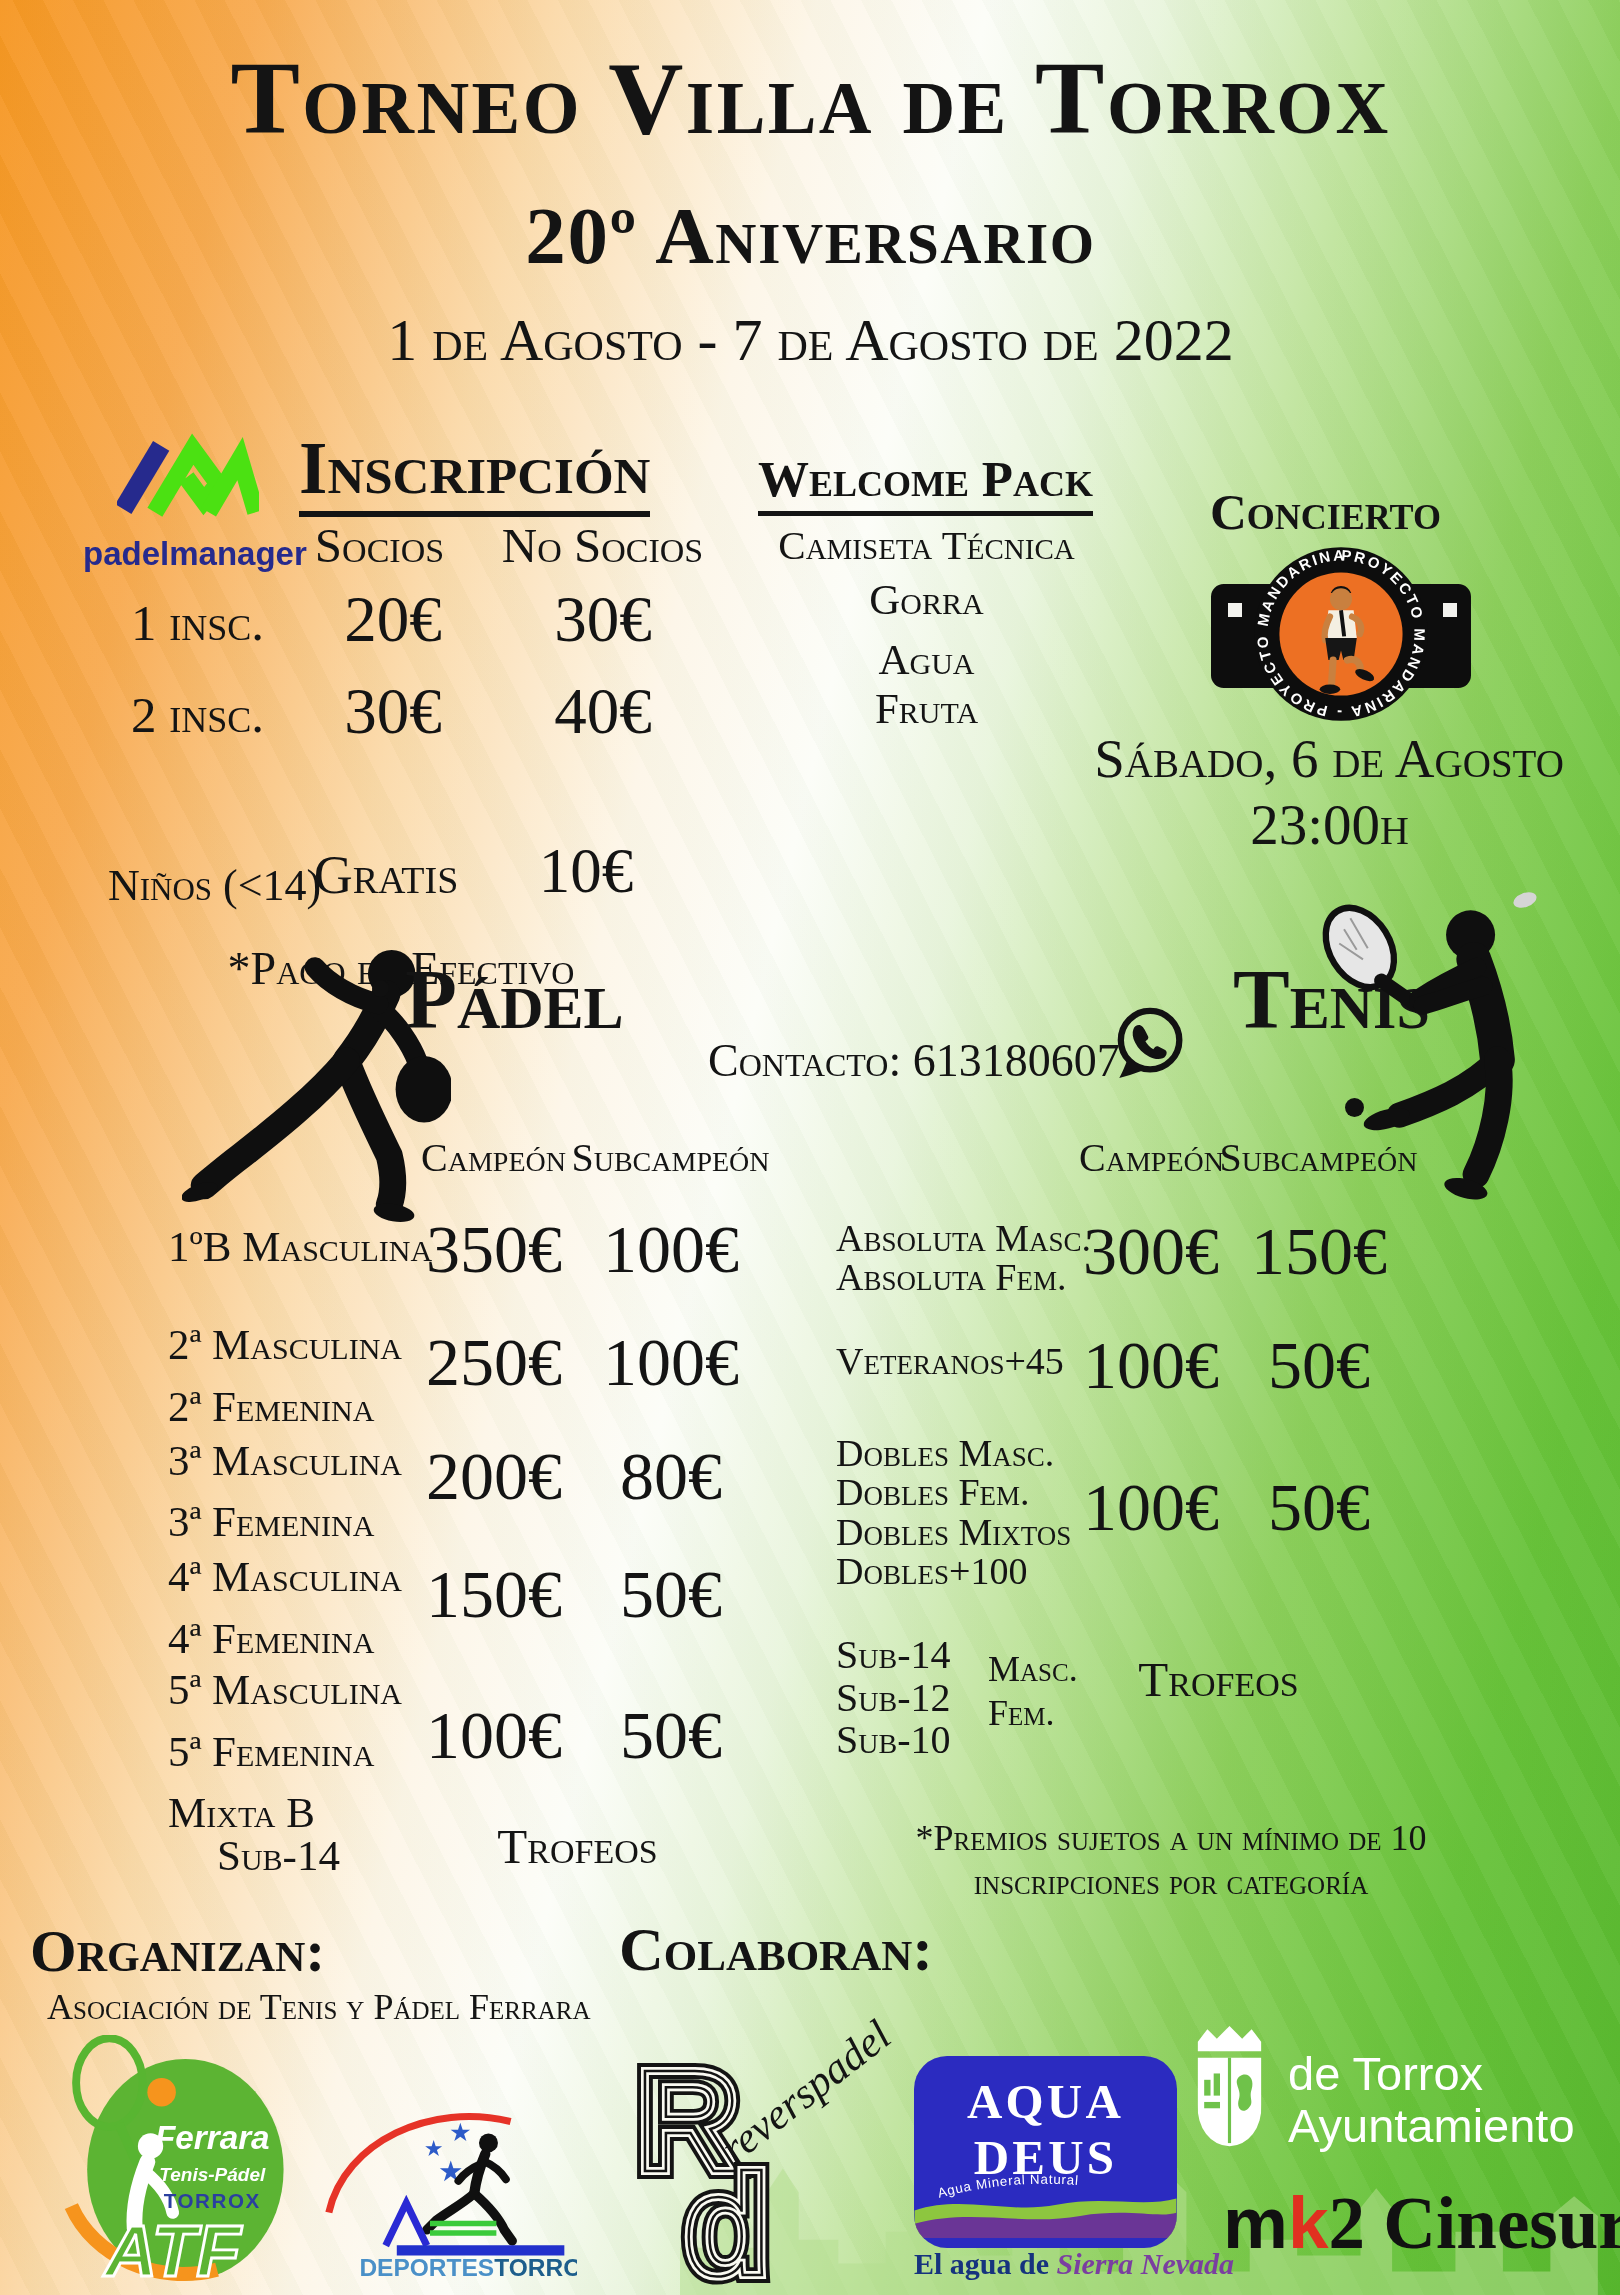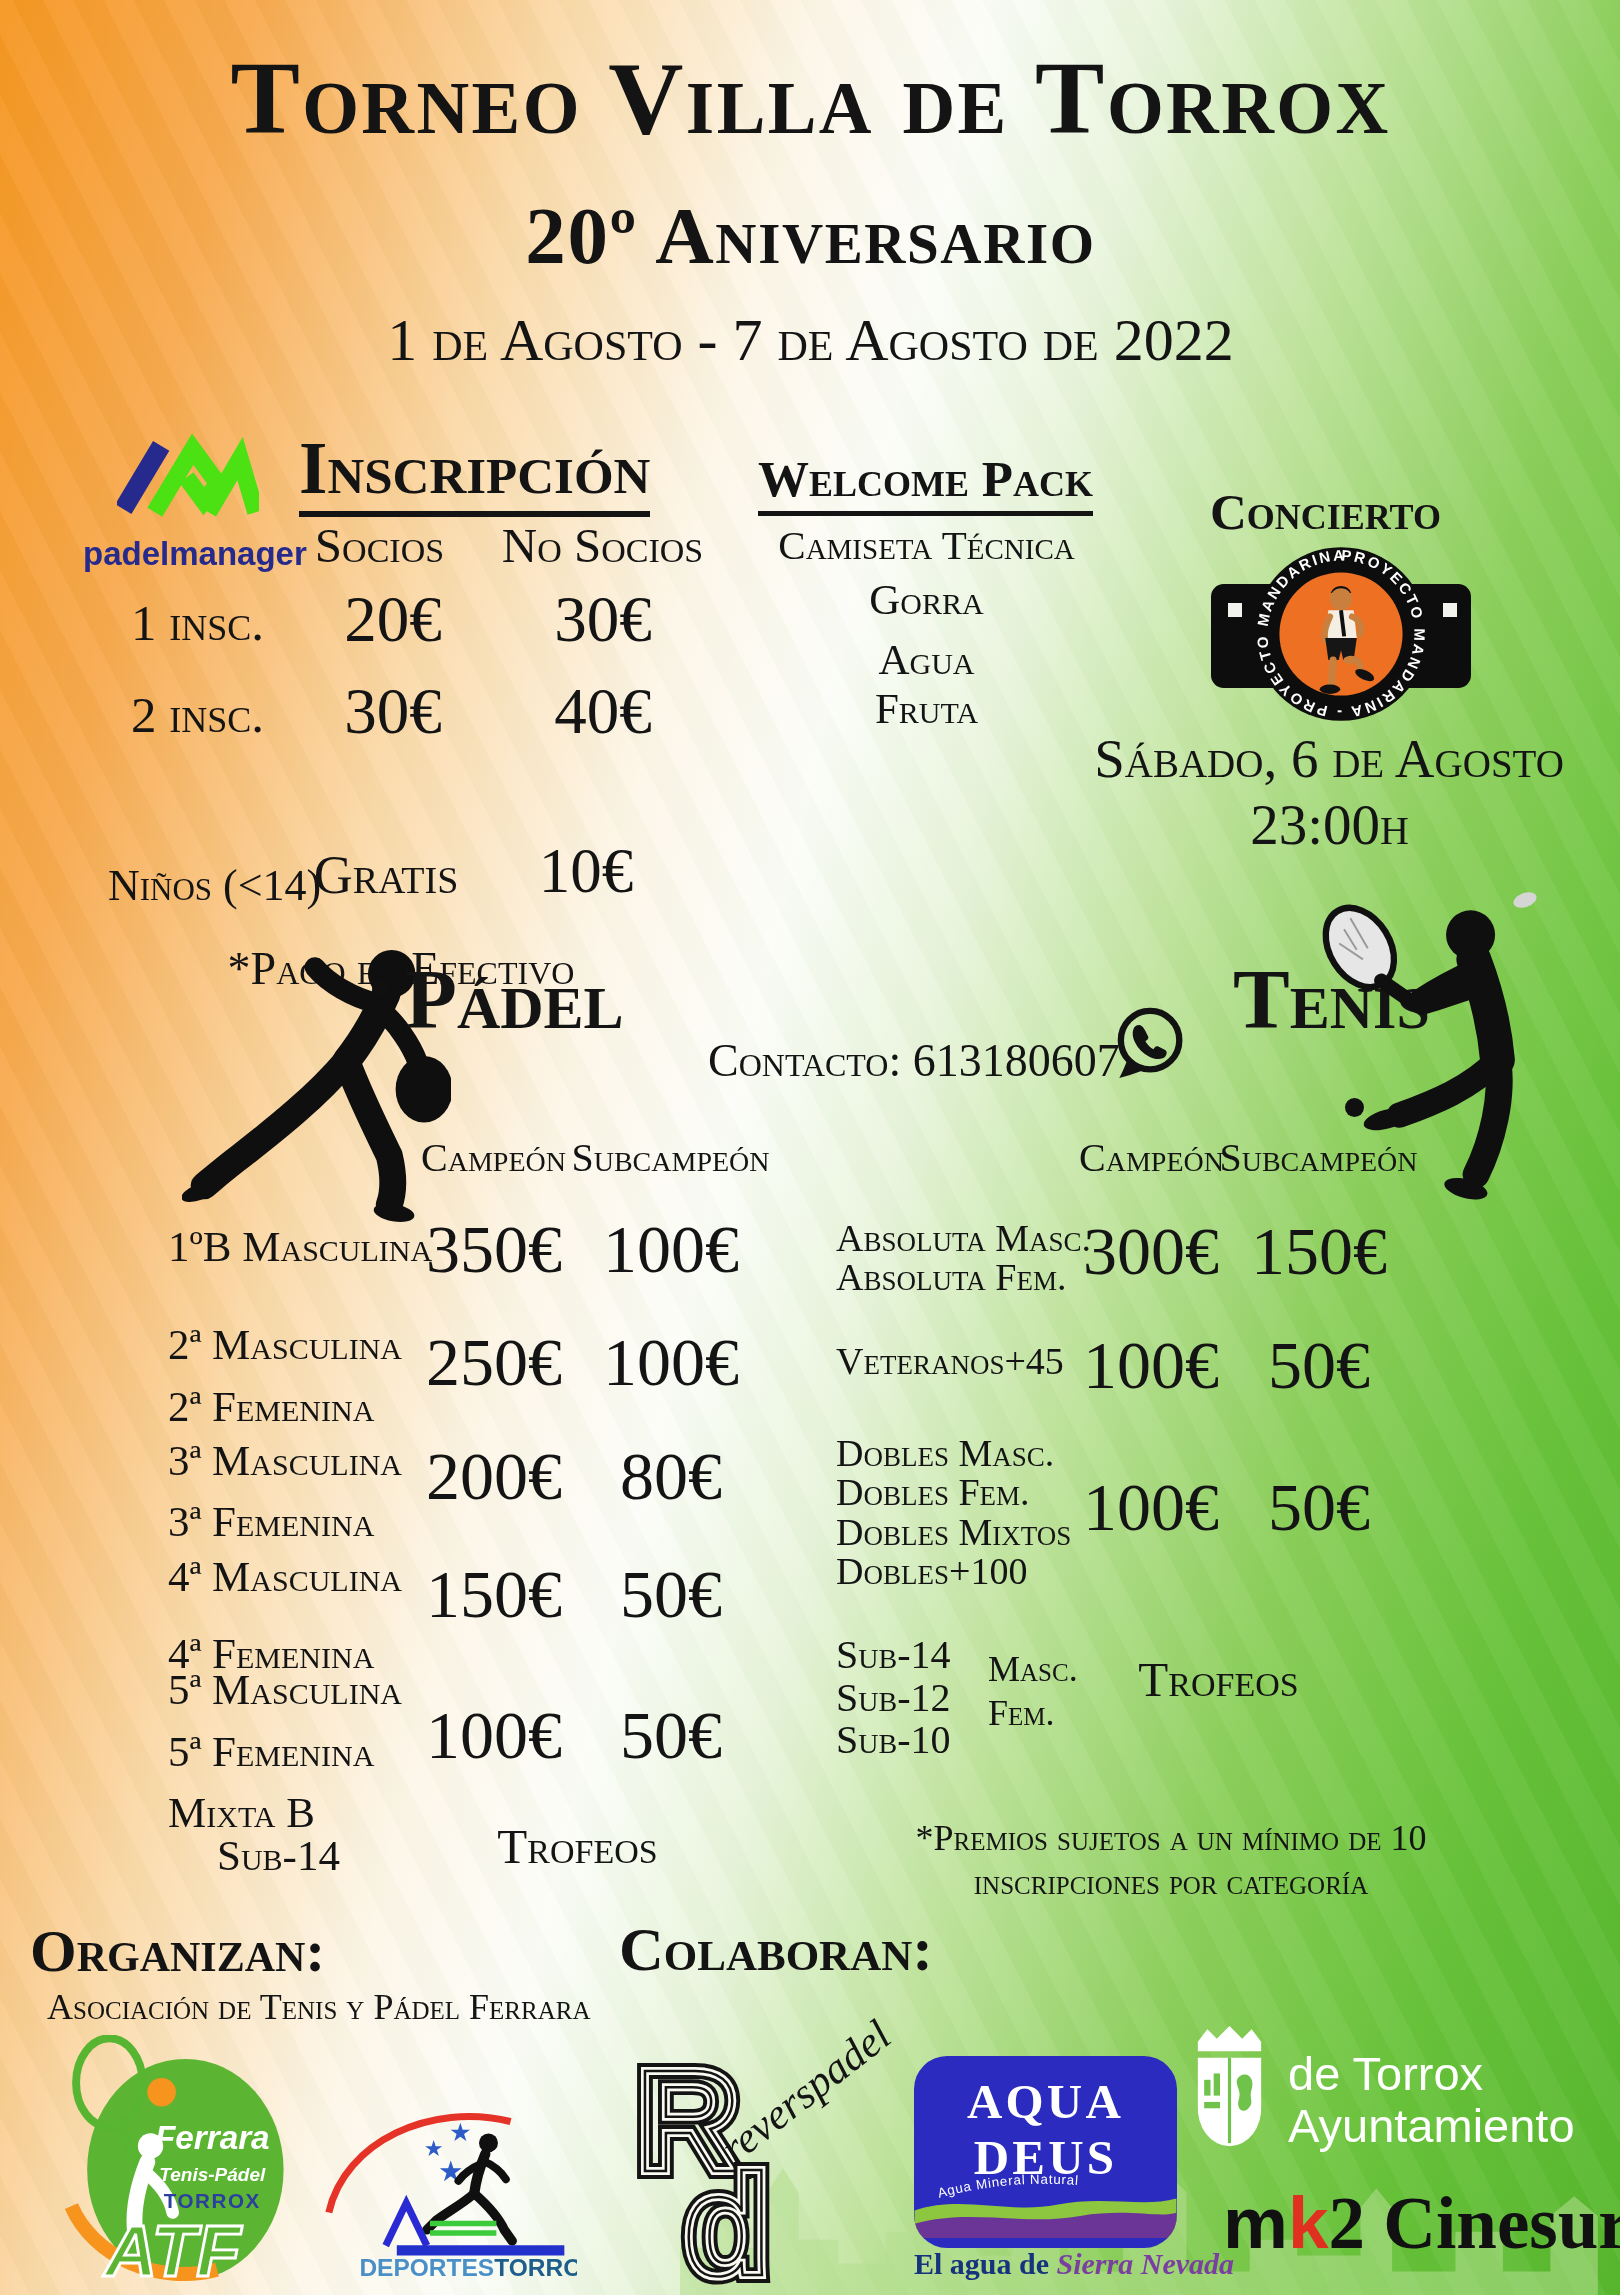--- a/index.html
+++ b/index.html
@@ -159,21 +159,21 @@
   <div class="abs sc" style="left:168px;top:1385px;font-size:43px;">2ª Femenina</div>
   <div class="abs sc ctr val" style="left:391px;top:1328px;width:206px;">250€</div>
   <div class="abs sc ctr val" style="left:568px;top:1328px;width:206px;">100€</div>
 
   <div class="abs sc" style="left:168px;top:1439px;font-size:43px;">3ª Masculina</div>
   <div class="abs sc" style="left:168px;top:1500px;font-size:43px;">3ª Femenina</div>
   <div class="abs sc ctr val" style="left:391px;top:1442px;width:206px;">200€</div>
   <div class="abs sc ctr val" style="left:568px;top:1442px;width:206px;">80€</div>
 
   <div class="abs sc" style="left:168px;top:1555px;font-size:43px;">4ª Masculina</div>
-  <div class="abs sc" style="left:168px;top:1617px;font-size:43px;margin-top:15px;">4ª Femenina</div>
+  <div class="abs sc" style="left:168px;top:1617px;font-size:43px;">4ª Femenina</div>
   <div class="abs sc ctr val" style="left:391px;top:1560px;width:206px;">150€</div>
   <div class="abs sc ctr val" style="left:568px;top:1560px;width:206px;">50€</div>
 
   <div class="abs sc" style="left:168px;top:1668px;font-size:43px;">5ª Masculina</div>
   <div class="abs sc" style="left:168px;top:1730px;font-size:43px;">5ª Femenina</div>
   <div class="abs sc" style="left:168px;top:1791px;font-size:43px;">Mixta B</div>
   <div class="abs sc ctr val" style="left:391px;top:1701px;width:206px;">100€</div>
   <div class="abs sc ctr val" style="left:568px;top:1701px;width:206px;">50€</div>
 
   <div class="abs sc" style="left:217px;top:1834px;font-size:43px;">Sub-14</div>

